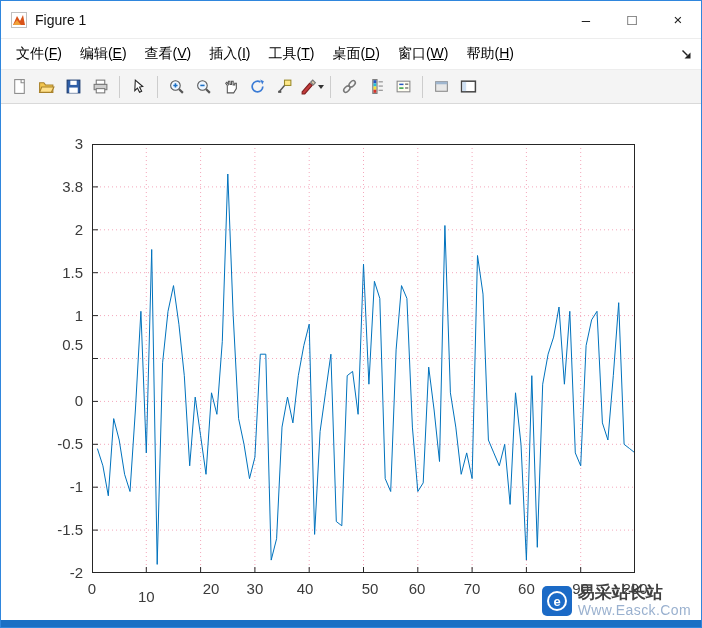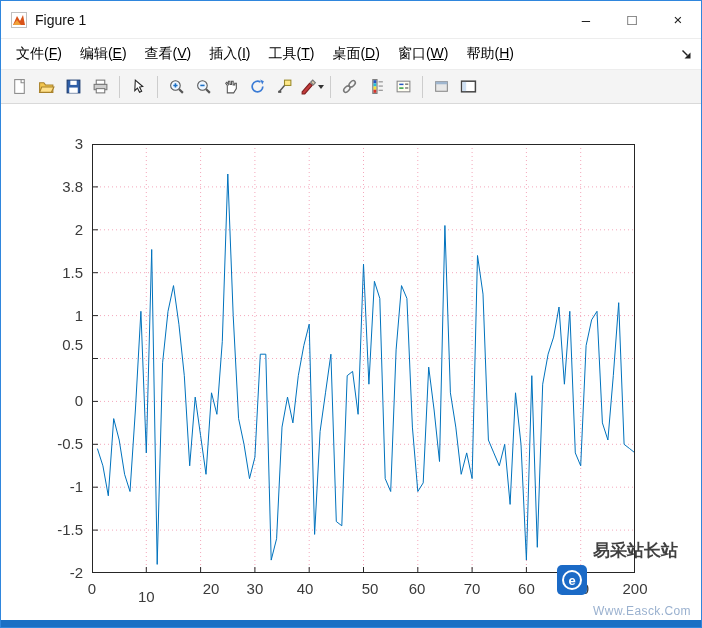--- a/index.html
+++ b/index.html
@@ -29,21 +29,21 @@
   
   .figure-area{position:relative;height:518px;background:#fff;}
   .axes{position:absolute;left:91px;top:40px;width:543px;height:429px;}
   .axes svg{position:absolute;left:0;top:0;}
   .tick-label{position:absolute;font-size:15px;color:#3b3b3b;white-space:nowrap;line-height:18px;}
 
   
   .watermark{position:absolute;right:10px;bottom:4px;display:flex;align-items:center;gap:6px;}
   .wm-logo{width:30px;height:30px;flex:0 0 auto;}
   .wm-text{color:#404040;font-size:17px;font-weight:bold;display:block;line-height:18px;}
-  .wm-sub{display:block;font-size:12px;color:#9ab1cf;letter-spacing:.4px;margin-top:44px;}
+  .wm-sub{display:block;font-size:14px;color:#9ab1cf;letter-spacing:.4px;}
 
   .bottom-strip{position:absolute;left:0;right:0;bottom:0;height:7px;background:#1a6fc4;}
 </style>
 </head>
 <body>
 
 <div class="window">
 
   <div class="titlebar">
     <span class="app-icon">

